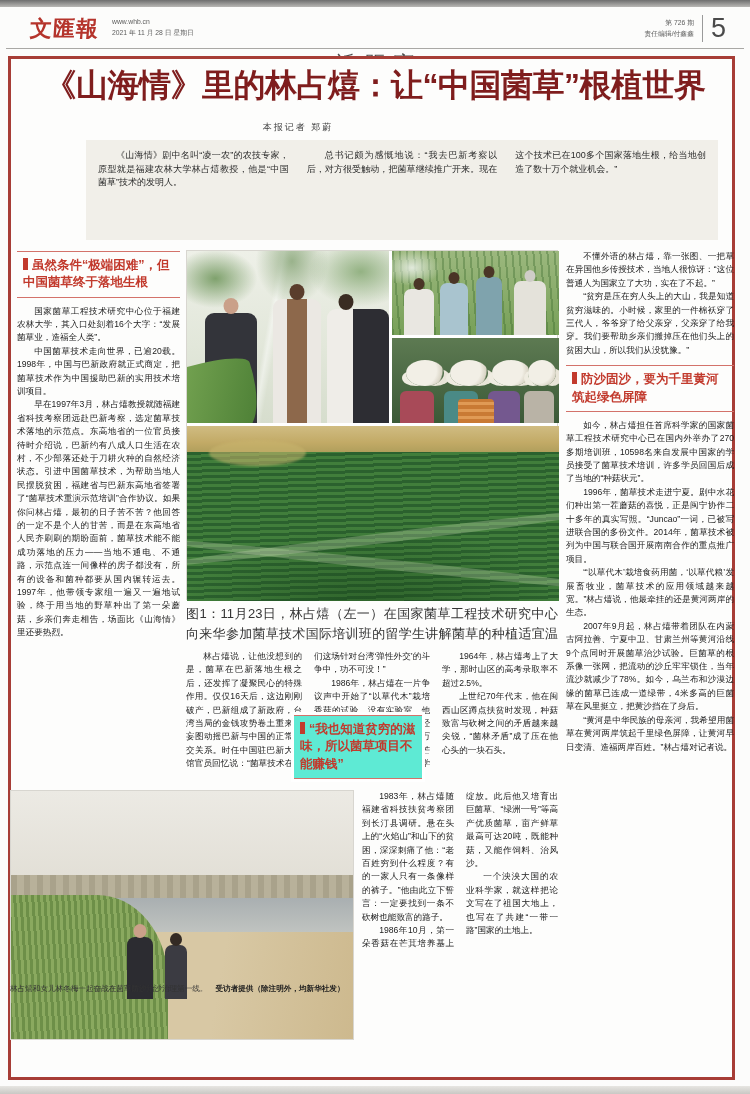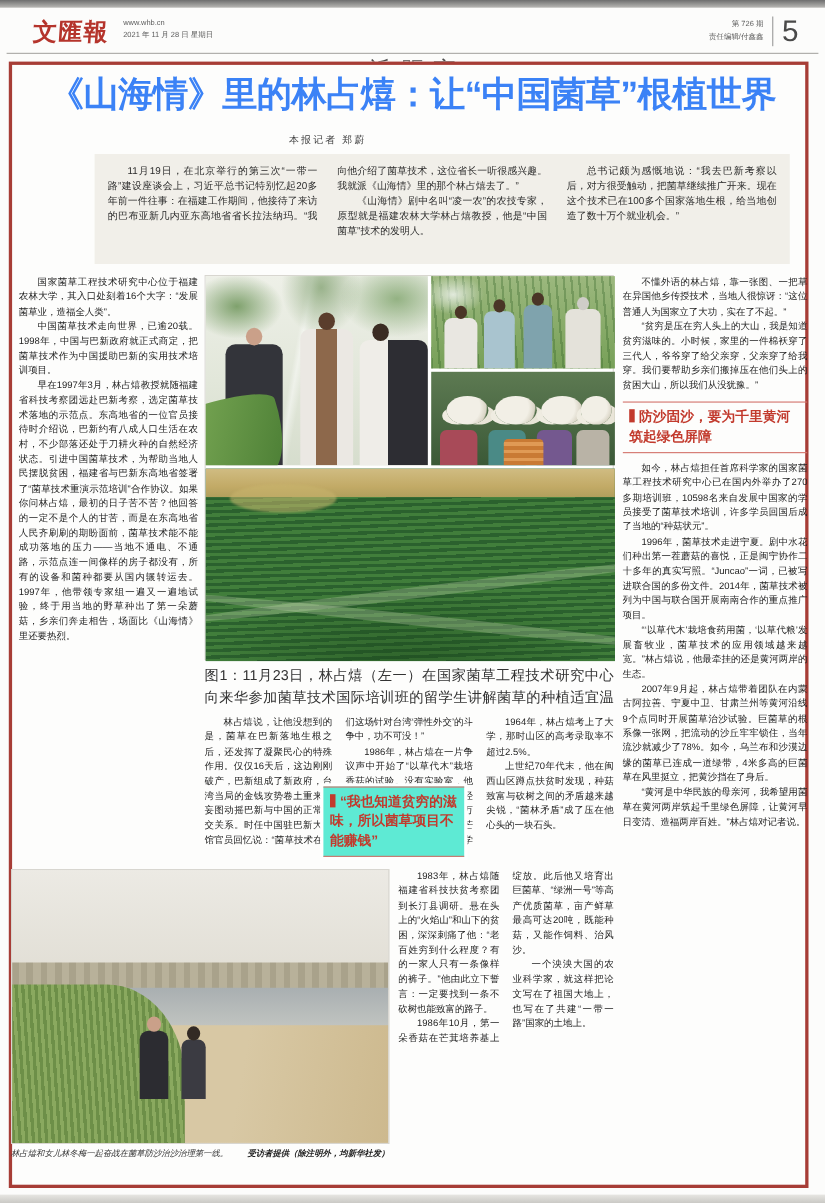--- a/index.html
+++ b/index.html
@@ -24,21 +24,21 @@
   .issue-block { font-size:6.8px; color:#5d5d5d; line-height:1.6; text-align:right; }
   .vert-rule { width:1px; height:27px; background:#9a9a9a; }
   .page-num { font-size:27px; color:#4a4a4a; font-weight:400; }
   .mast-rule { position:absolute; left:6px; top:48px; width:738px; height:1px; background:#a9a8a5; }
 
   
   .article-box { position:absolute; left:8px; top:56px; width:727px; height:1024px;
     border:3px solid #a73d36; background:#fdfdfc; }
 
   .headline { position:absolute; left:16px; top:64px; width:718px; text-align:center;
-    font-size:32px; font-weight:900; color:#3b82f6; letter-spacing:-0.5px;
+    font-size:32px; font-weight:900; color:#7f1d1d; letter-spacing:-0.5px;
     font-family:"Liberation Sans", sans-serif; white-space:nowrap; }
   .byline { position:absolute; left:0; top:121px; width:596px; text-align:center;
     font-size:9px; color:#3d3d3d; letter-spacing:2px; }
 
   
   .intro { position:absolute; left:86px; top:140px; width:632px; height:100px;
     background:#f1efe9; padding:9px 12px; column-count:3; column-gap:18px;
     font-size:9px; line-height:1.52; color:#2b2b2b; text-align:justify; overflow:hidden; }
   .intro p, .bodytext p { text-indent:2em; }
 
@@ -143,22 +143,22 @@
     border-top-right-radius:45% 60%;
     background:repeating-linear-gradient(86deg,#6d8f48 0 3px,#8aa95f 3px 6px); }
   .river .p1 { position:absolute; left:34%; bottom:16%; width:26px; height:62px;
     background:#2c2c31; border-radius:8px 8px 0 0; }
   .river .p1::before { content:""; position:absolute; left:50%; top:-13px; transform:translateX(-50%);
     width:13px; height:14px; border-radius:50%; background:#caa089; }
   .river .p2 { position:absolute; left:45%; bottom:16%; width:22px; height:54px;
     background:#3b3b42; border-radius:7px 7px 0 0; }
   .river .p2::before { content:""; position:absolute; left:50%; top:-12px; transform:translateX(-50%);
     width:12px; height:13px; border-radius:50%; background:#332a24; }
-  .river-cap { position:absolute; left:10px; top:1044px; width:344px; display:flex;
-    justify-content:space-between; gap:8px; font-size:7.6px; color:#333;font-style:italic; }
+  .river-cap { position:absolute; left:10px; top:984px; width:344px; display:flex;
+    justify-content:flex-start; gap:8px; font-size:7.6px; color:#333; }
   .river-cap b { color:#1d1d1d; white-space:nowrap; }
 </style>
 </head>
 <body>
 
 <div id="stage">
 
   <div class="top-shadow"></div>
 
   <div class="masthead">
@@ -178,27 +178,27 @@
     </div>
   </div>
   <div class="mast-rule"></div>
 
   <div class="article-box"></div>
 
   <div class="headline">《山海情》里的林占熺：让“中国菌草”根植世界</div>
   <div class="byline">本报记者 郑蔚</div>
 
   <div class="intro">
-    <p>11月19日，在北京举行的第三次“一带一路”建设座谈会上，习近平总书记特别忆起20多年前一件往事：在福建工作期间，他接待了来访的巴布亚新几内亚东高地省省长拉法纳玛。“我向他介绍了菌草技术，这位省长一听很感兴趣。我就派《山海情》里的那个林占熺去了。”</p>
     <p>《山海情》剧中名叫“凌一农”的农技专家，原型就是福建农林大学林占熺教授，他是“中国菌草”技术的发明人。</p>
     <p>总书记颇为感慨地说：“我去巴新考察以后，对方很受触动，把菌草继续推广开来。现在这个技术已在100多个国家落地生根，给当地创造了数十万个就业机会。”</p>
 
   </div>
 
   <div class="left-rail bodytext">
+    <div class="sec-head"><span class="bar"></span><span>虽然条件“极端困难”，但中国菌草终于落地生根</span></div>
     <p>国家菌草工程技术研究中心位于福建农林大学，其入口处刻着16个大字：“发展菌草业，造福全人类”。</p>
     <p>中国菌草技术走向世界，已逾20载。1998年，中国与巴新政府就正式商定，把菌草技术作为中国援助巴新的实用技术培训项目。</p>
     <p>早在1997年3月，林占熺教授就随福建省科技考察团远赴巴新考察，选定菌草技术落地的示范点。东高地省的一位官员接待时介绍说，巴新约有八成人口生活在农村，不少部落还处于刀耕火种的自然经济状态。引进中国菌草技术，为帮助当地人民摆脱贫困，福建省与巴新东高地省签署了“菌草技术重演示范培训”合作协议。如果你问林占熺，最初的日子苦不苦？他回答的一定不是个人的甘苦，而是在东高地省人民齐刷刷的期盼面前，菌草技术能不能成功落地的压力——当地不通电、不通路，示范点连一间像样的房子都没有，所有的设备和菌种都要从国内辗转运去。1997年，他带领专家组一遍又一遍地试验，终于用当地的野草种出了第一朵蘑菇，乡亲们奔走相告，场面比《山海情》里还要热烈。</p>
   </div>
 
   <div class="collage">
     <div class="ph ph1">
       <div class="foliage"></div>
       <div class="fig man-dark"></div>
       <div class="fig man-coat"></div>

